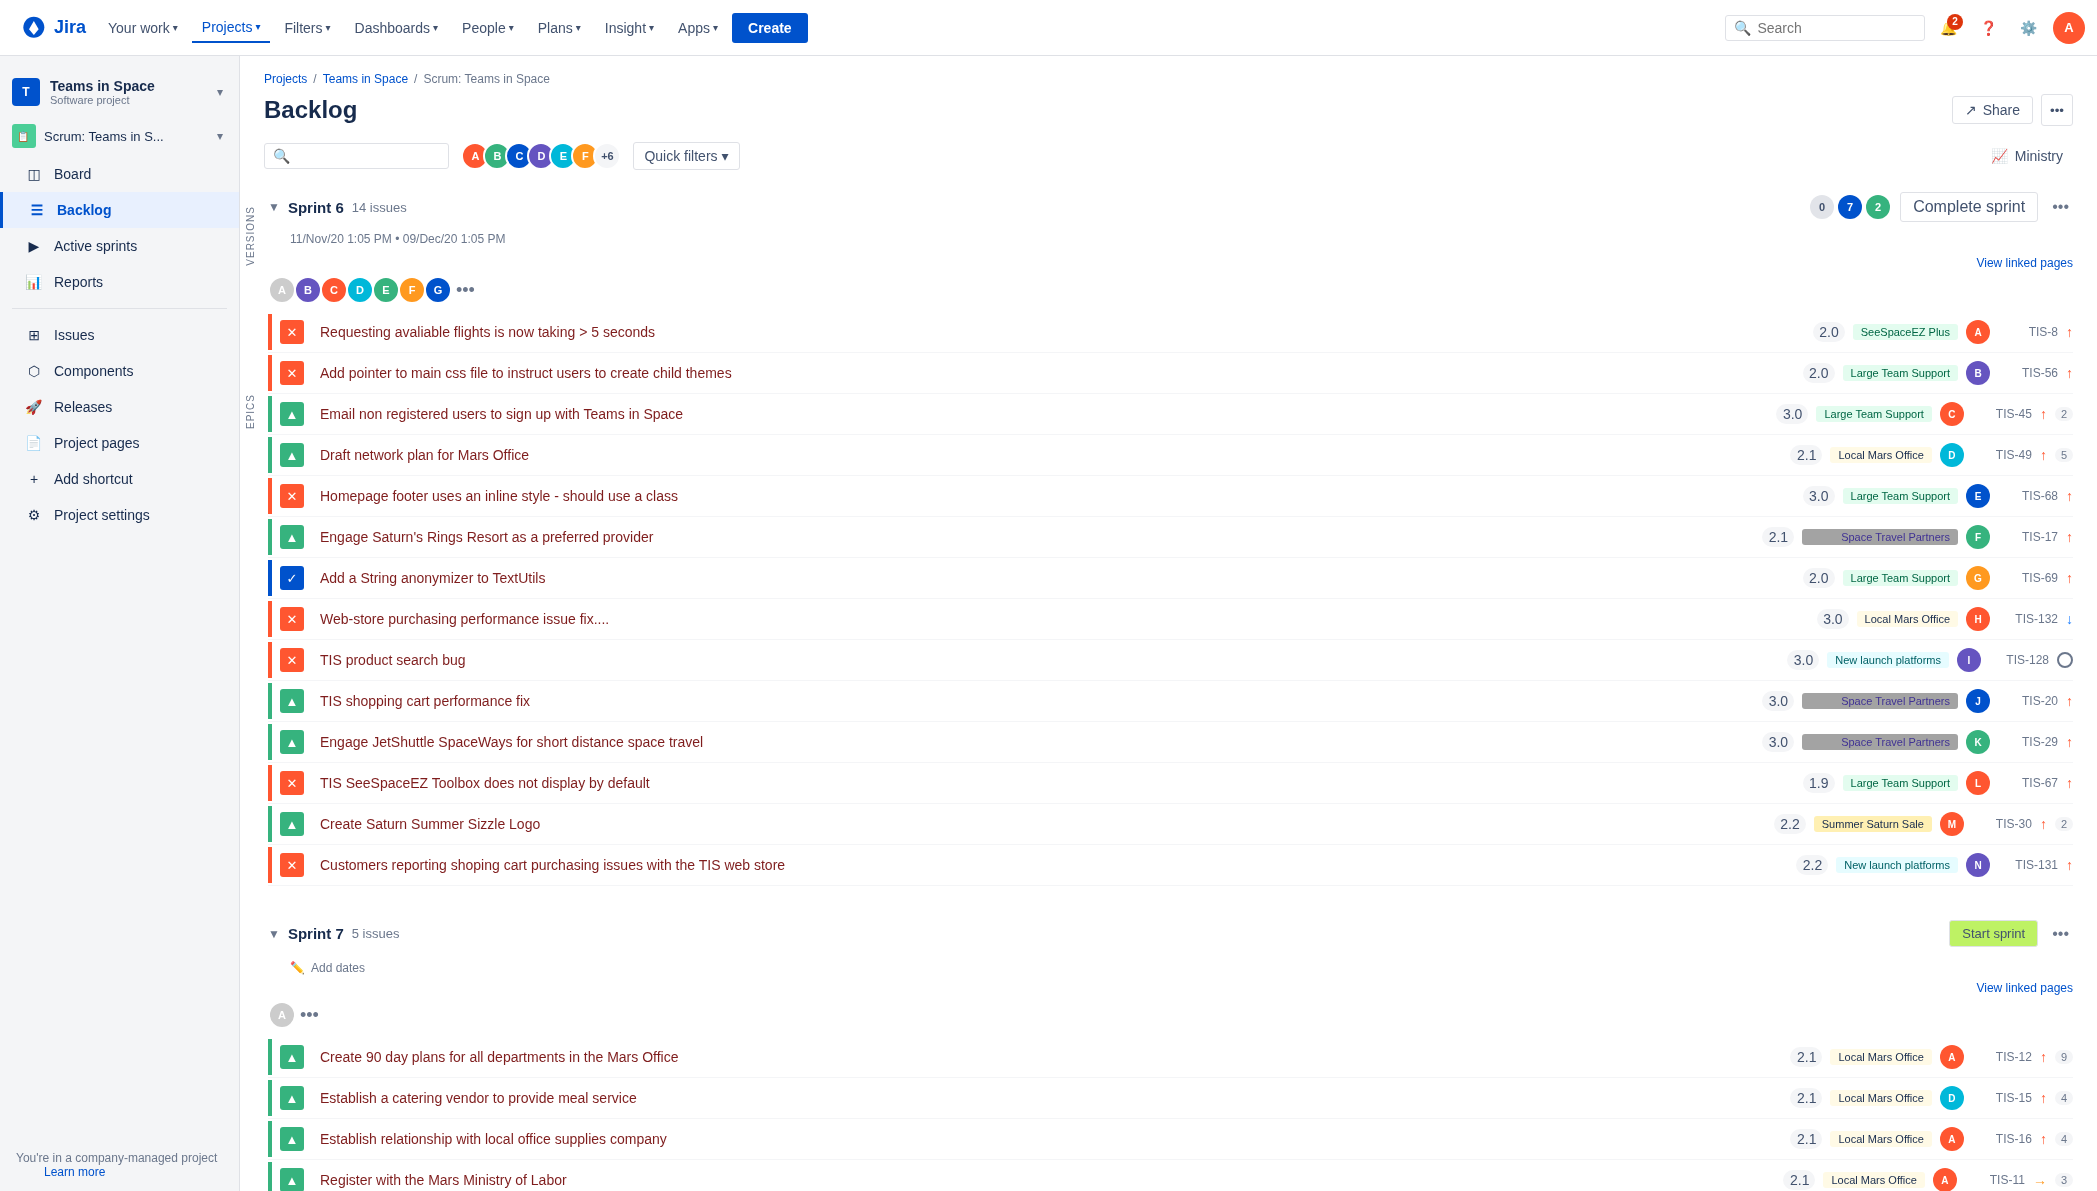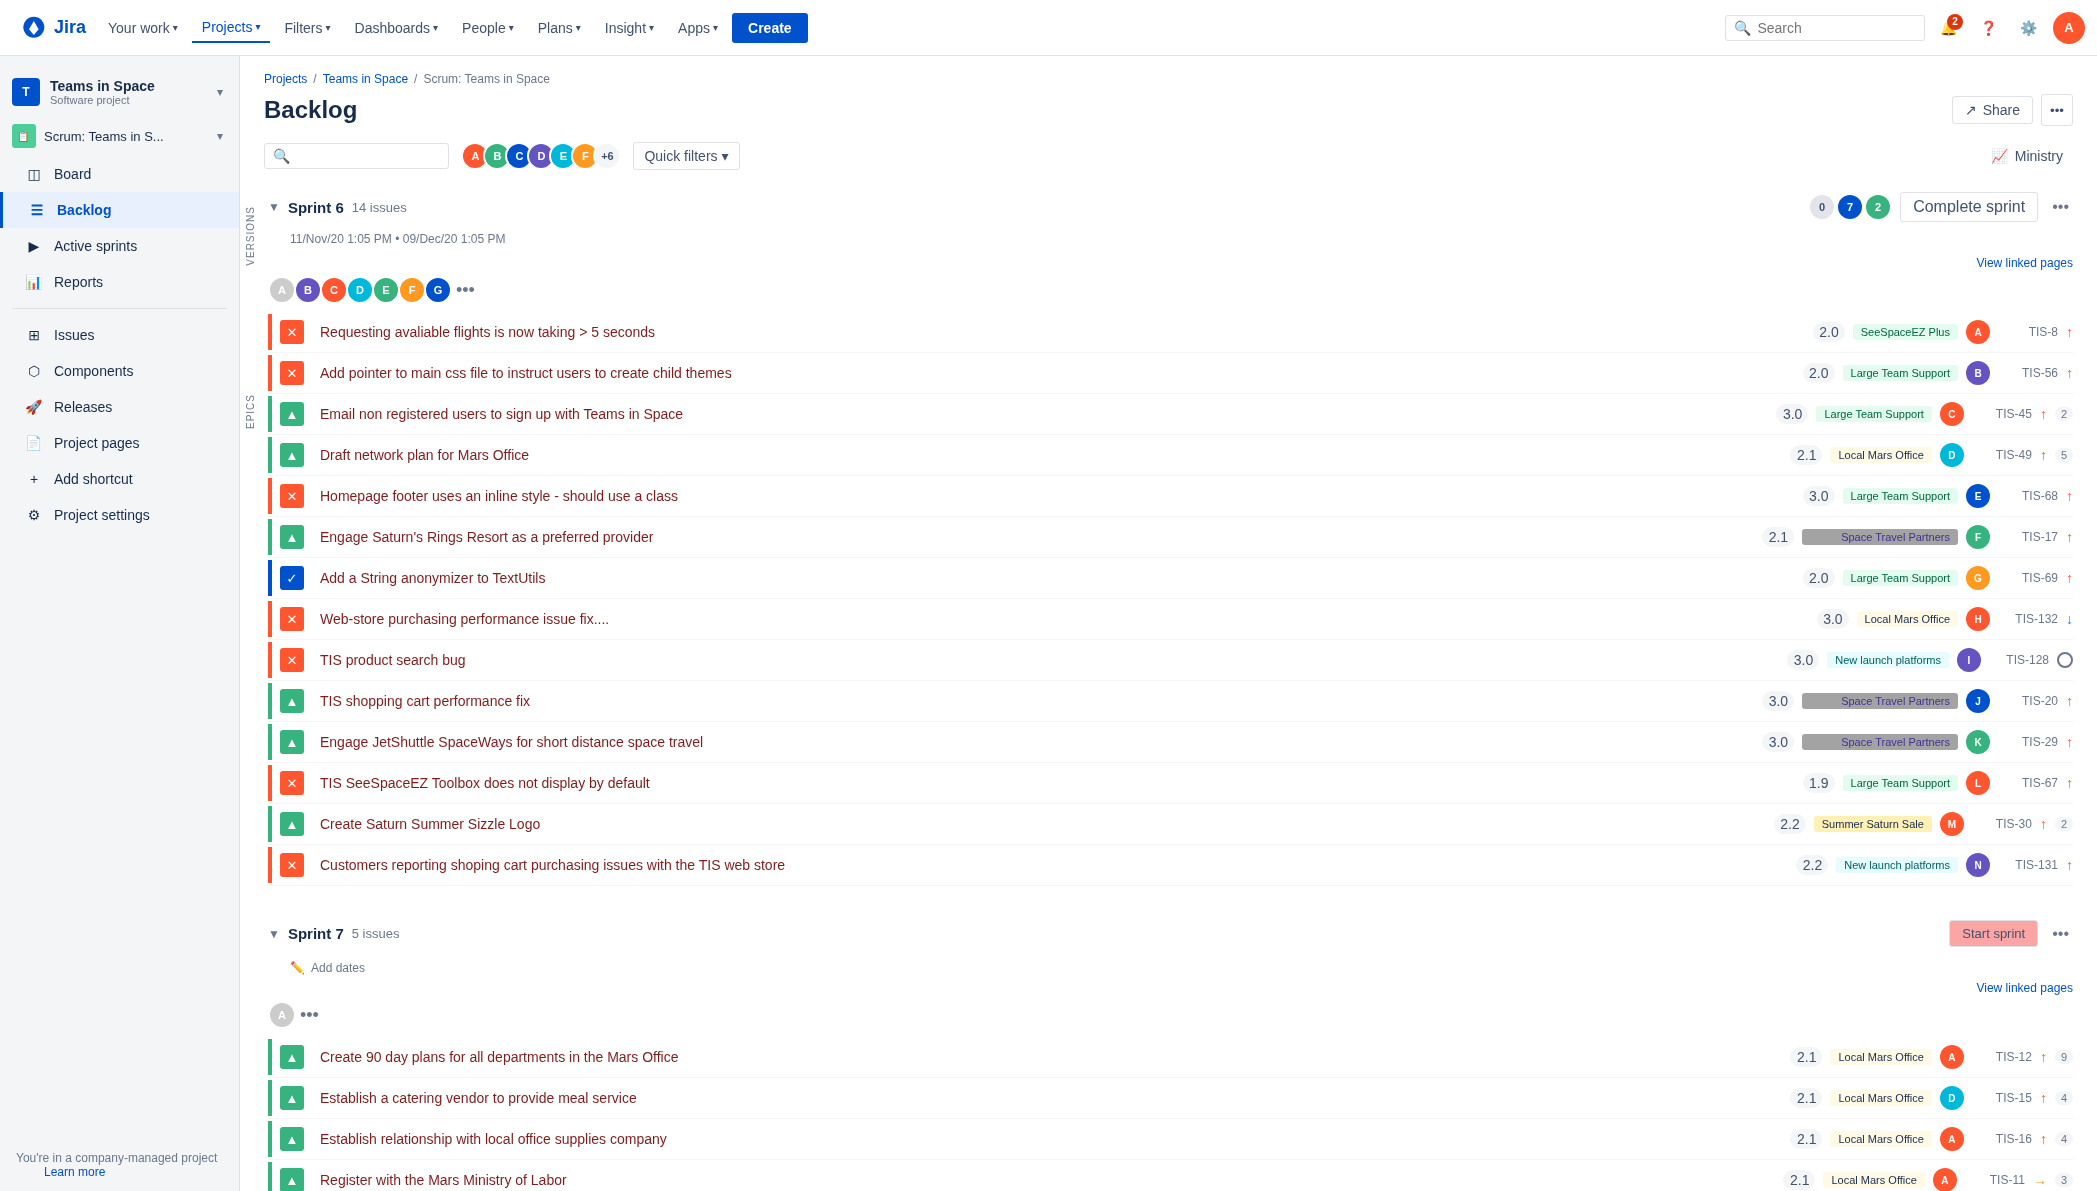--- a/index.html
+++ b/index.html
@@ -82,21 +82,21 @@
     .sprint-name { font-weight: 600; font-size: 15px; color: #172b4d; }
     .sprint-issues-count { color: #6b778c; font-size: 13px; }
     .sprint-dates { color: #6b778c; font-size: 12px; padding: 0 0 8px 22px; }
     .sprint-header-right { display: flex; align-items: center; gap: 10px; }
     .sprint-status-badges { display: flex; align-items: center; gap: 4px; }
     .status-badge { width: 24px; height: 24px; border-radius: 50%; display: flex; align-items: center; justify-content: center; font-size: 11px; font-weight: 700; }
     .status-badge.todo { background: #e2e4e9; color: #42526e; }
     .status-badge.inprog { background: #0052cc; color: #fff; }
     .status-badge.done { background: #36b37e; color: #fff; }
     .complete-sprint-btn { border: 1px solid #dfe1e6; background: #fff; border-radius: 3px; padding: 5px 12px; font-size: 16px; cursor: pointer; color: #42526e; white-space: nowrap; }
-    .start-sprint-btn { border: 1px solid #dfe1e6; background: #fca5a5; border-radius: 3px; padding: 5px 12px; font-size: 13px; cursor: pointer; color: #42526e; white-space: nowrap; }
+    .start-sprint-btn { border: 1px solid #dfe1e6; background: #bef264; border-radius: 3px; padding: 5px 12px; font-size: 13px; cursor: pointer; color: #42526e; white-space: nowrap; }
     .view-linked-pages { font-size: 12px; color: #0052cc; cursor: pointer; text-align: right; padding: 2px 0; }
     .sprint-more { color: #6b778c; cursor: pointer; padding: 4px; border-radius: 3px; font-size: 16px; }
 
     
     .sprint-avatars { display: flex; align-items: center; gap: 4px; padding: 4px 0 8px 0; }
     .issue-row { display: flex; align-items: center; border-bottom: 1px solid #f4f5f7; min-height: 40px; padding: 2px 0; cursor: pointer; }
     .issue-left-bar { width: 4px; min-width: 4px; height: 100%; min-height: 36px; align-self: stretch; }
     .issue-left-bar.red { background: #ff5630; }
     .issue-left-bar.green { background: #36b37e; }
     .issue-left-bar.blue { background: #0052cc; }

